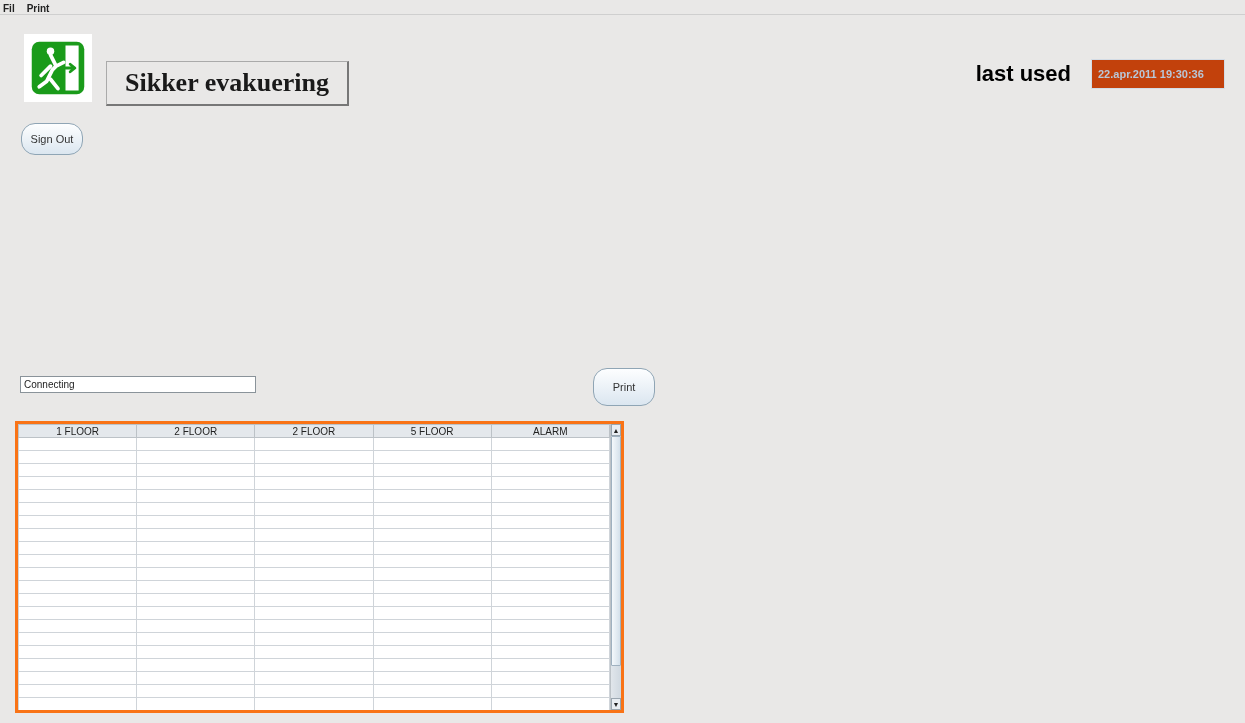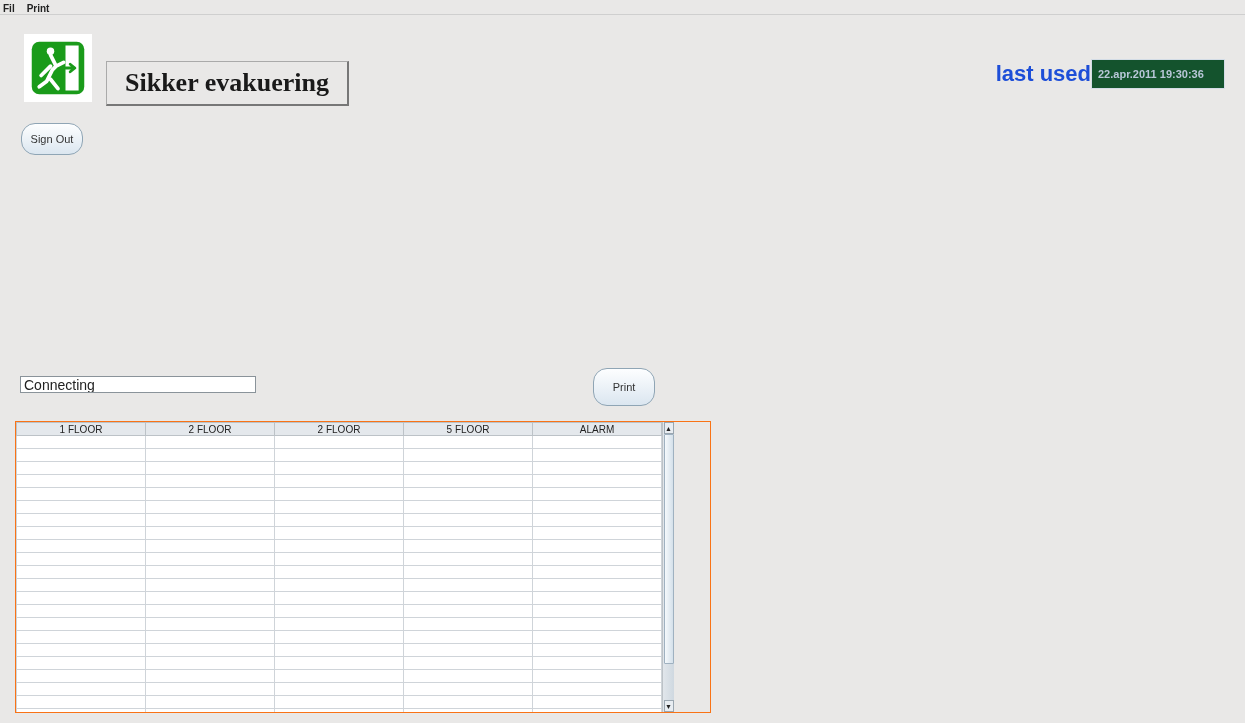--- a/index.html
+++ b/index.html
@@ -63,28 +63,28 @@
   .lastused-wrap {
     position: absolute;
     right: 20px;
     top: 44px;
     display: flex;
     align-items: center;
   }
   .lastused-label {
     font-size: 22px;
     font-weight: bold;
-    color: #1d4ed8;
-    margin-right: 0;
+    color: #000000;
+    margin-right: 20px;
   }
   .lastused-field {
     width: 120px;
     height: 22px;
     border: 1px solid #d3dce6;
-    background: #14532d;
+    background: #c2410c;
     color: #b8c7d8;
     font-size: 11px;
     font-weight: bold;
     padding: 3px 6px;
     font-family: Arial, Helvetica, sans-serif;
   }
 
   .btn {
     background: linear-gradient(#fdfeff, #dbe6f0);
     border: 1px solid #8fa5b5;
@@ -115,42 +115,42 @@
     font-weight: bold;
     color: #333;
   }
   .status-field {
     display: block;
     margin-top: 4px;
     width: 228px;
     height: 15px;
     border: 1px solid #8a939a;
     background: #fff;
-    font-size: 14px;
+    font-size: 10px;
     padding: 0 3px;
     font-family: Arial, Helvetica, sans-serif;
     color: #222;
   }
   .print-btn {
     position: absolute;
     left: 593px;
     top: 368px;
     width: 62px;
     height: 38px;
   }
 
   
   .grid-wrap {
     position: absolute;
     left: 15px;
     top: 421px;
-    width: 696px;
+    width: 609px;
     height: 292px;
     display: flex;
-    border: 1px solid #f97316;
+    border: 3px solid #f97316;
     box-sizing: border-box;
   }
   .grid-scroll {
     width: 646px;
     overflow: hidden;
   }
   table.grid {
     border-collapse: collapse;
     width: 100%;
     table-layout: fixed;

